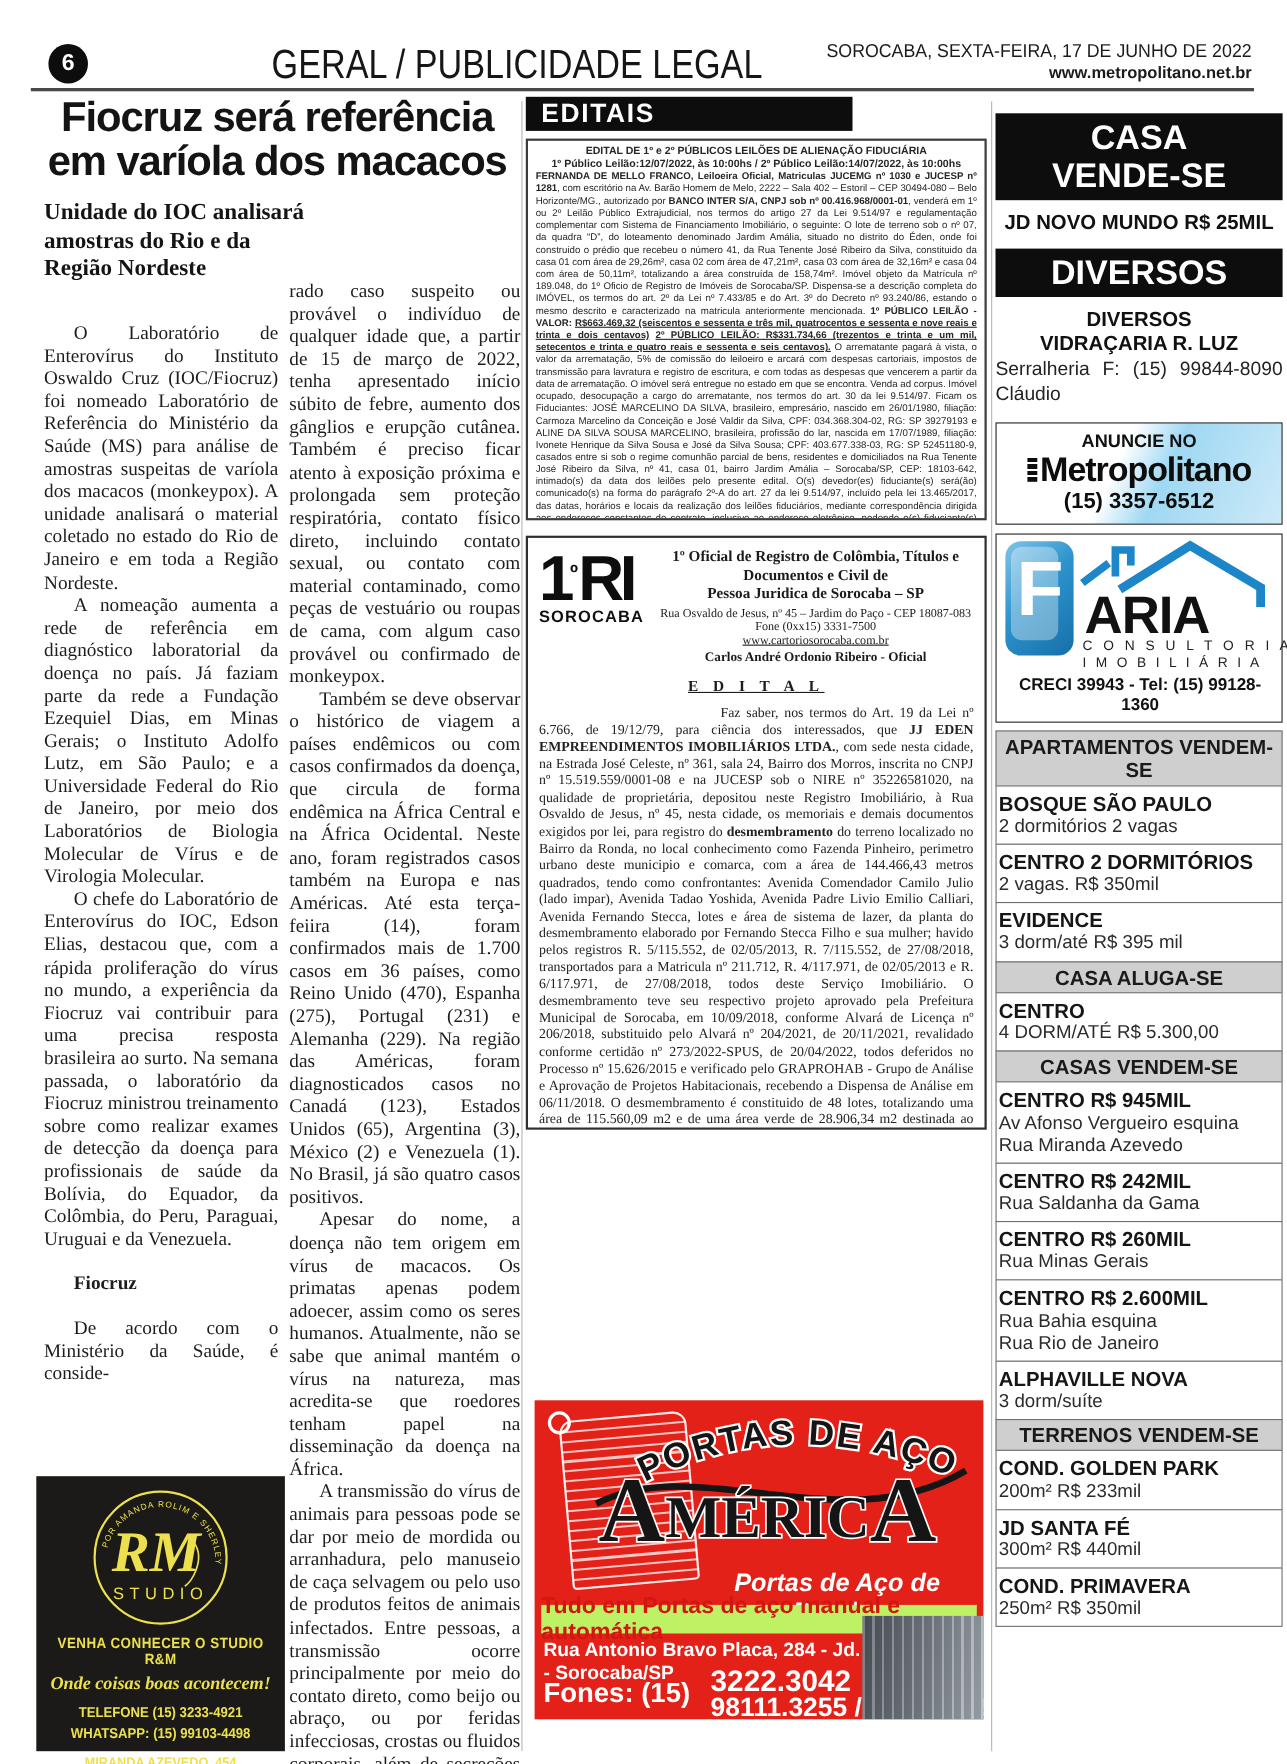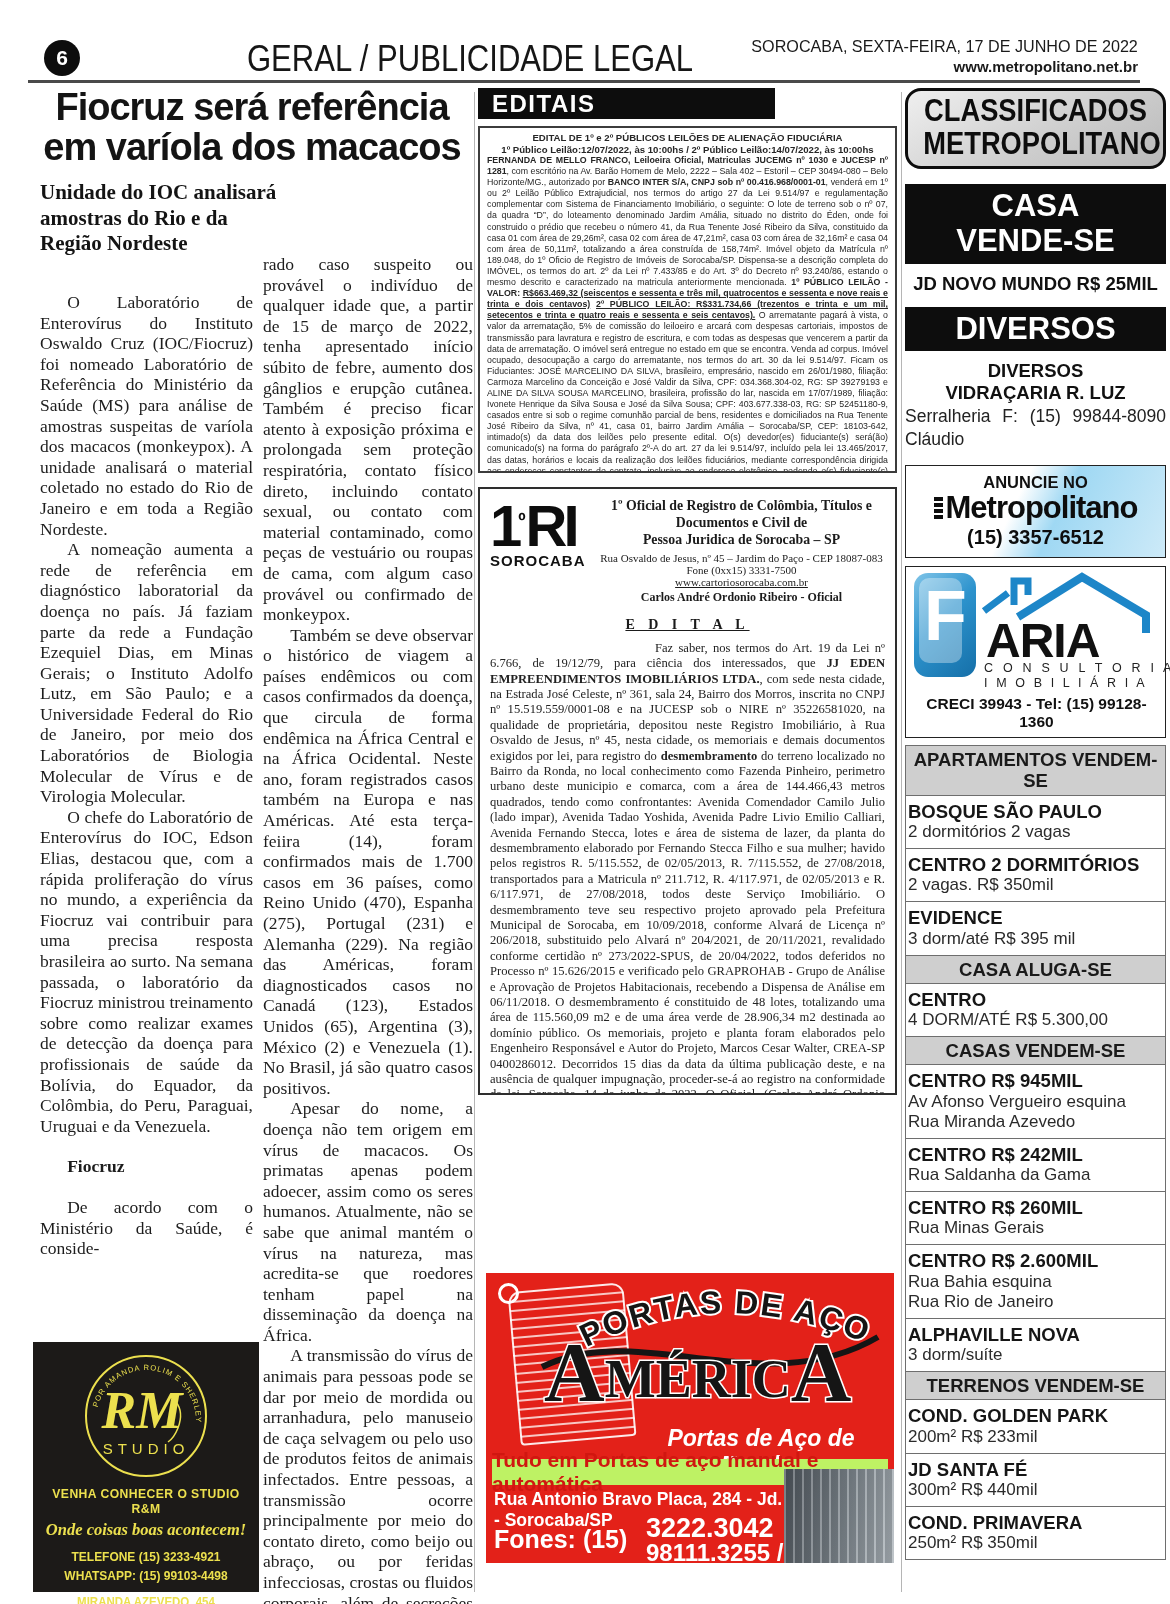--- a/index.html
+++ b/index.html
@@ -37,21 +37,21 @@
   .rm-line1{font-size:13.5px;font-weight:bold;letter-spacing:.5px;transform:scaleX(.9);margin-top:4px;}
   .rm-line2{font-family:"Liberation Serif",serif;font-style:italic;font-weight:bold;font-size:16.5px;margin-top:4px;}
   .rm-contact{font-size:13px;font-weight:bold;margin-top:8px;line-height:1.45;transform:scaleX(.92);}
   .rm-addr{font-size:12.5px;font-weight:bold;margin-top:8px;line-height:1.3;transform:scaleX(.92);}
   
   .editais-bar{position:absolute;left:478px;top:88px;width:297px;height:31px;background:#0d0d0d;
     color:#fff;font-weight:bold;font-size:24px;letter-spacing:1.5px;display:flex;align-items:center;padding-left:14px;box-sizing:border-box;}
   .edital1{position:absolute;left:478px;top:126px;width:419px;height:347px;border:2px solid #3c3c3c;
     box-sizing:border-box;padding:4px 7px;font-size:8.8px;line-height:11.1px;color:#262626;text-align:justify;overflow:hidden;}
   .edital1 .t1,.edital1 .t2{text-align:center;font-weight:bold;font-size:9.6px;line-height:11.5px;}
-  .edital2{position:absolute;left:478px;top:487px;width:419px;height:608px;border:2px solid #2e2e2e;
+  .edital2{position:absolute;left:478px;top:487px;width:419px;height:540px;border:2px solid #2e2e2e;
     box-sizing:border-box;padding:8px 10px;overflow:hidden;}
   .reg-head{display:flex;align-items:flex-start;}
   .reg-logo{width:108px;flex:0 0 108px;text-align:left;padding-top:4px;}
   .reg-logo-mark{font-weight:bold;font-size:58px;line-height:.85;letter-spacing:-4px;color:#0d0d0d;font-family:"Liberation Sans",sans-serif;}
   .reg-logo-mark sup{font-size:20px;letter-spacing:0;vertical-align:18px;}
   .reg-logo-city{font-weight:bold;font-size:15px;letter-spacing:1px;margin-top:2px;}
   .reg-head-text{flex:1;text-align:center;font-family:"Liberation Serif",serif;color:#1b1b1b;}
   .reg-title{font-weight:bold;font-size:13.8px;line-height:1.25;}
   .reg-addr{font-size:11px;margin-top:3px;}
   .reg-fone{font-size:11px;}
@@ -250,24 +250,20 @@
   <div class="am-graybar">Tudo em Portas de aço manual e automática</div>
   <div class="am-address">Rua Antonio Bravo Placa, 284 - Jd. Vitória Ville - Sorocaba/SP</div>
   <div class="am-fones-label">Fones: (15)</div>
   <div class="am-phone1">3222.3042</div>
   <div class="am-phone2">98111.3255 / 99750.1098</div>
   <div class="am-photo"></div>
 
 </div>
 
 <div class="classif">
-  <div class="classif-box">
-    <div>CLASSIFICADOS</div>
-    <div>METROPOLITANO</div>
-  </div>
 
   <div class="black-bar bar-casa">
     <div>CASA</div>
     <div>VENDE-SE</div>
   </div>
 
   <div class="ad-entry">
     <div class="ti">JD NOVO MUNDO R$ 25MIL</div>
   </div>
 

